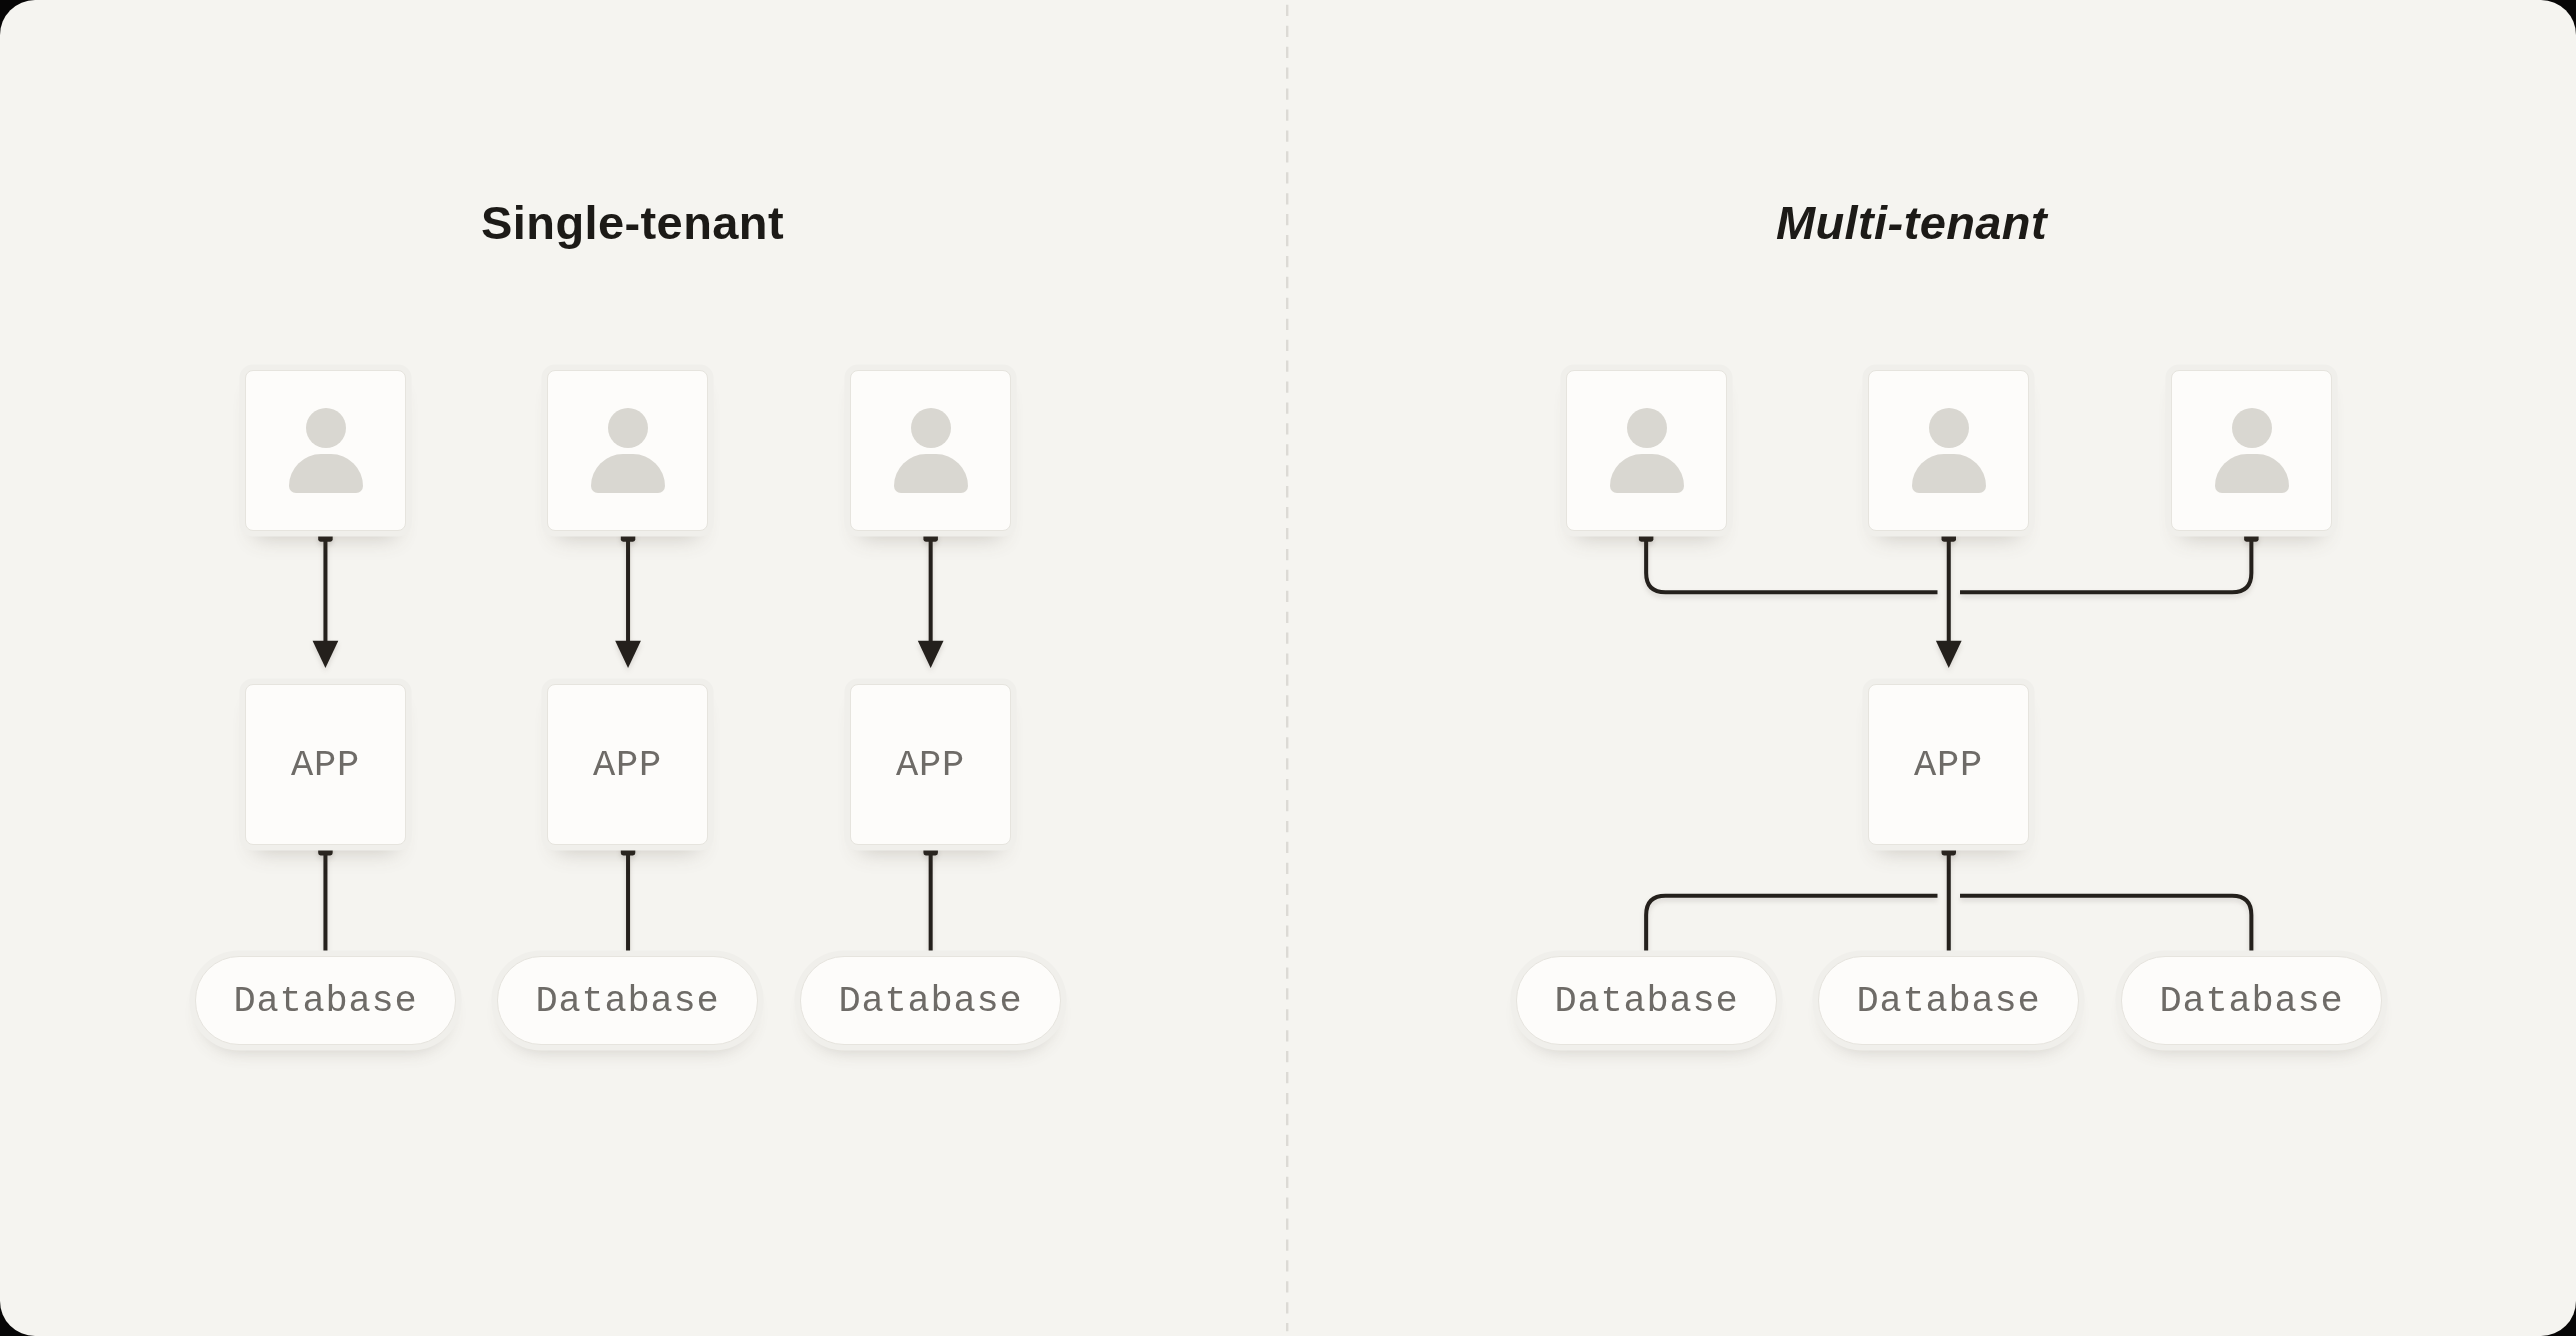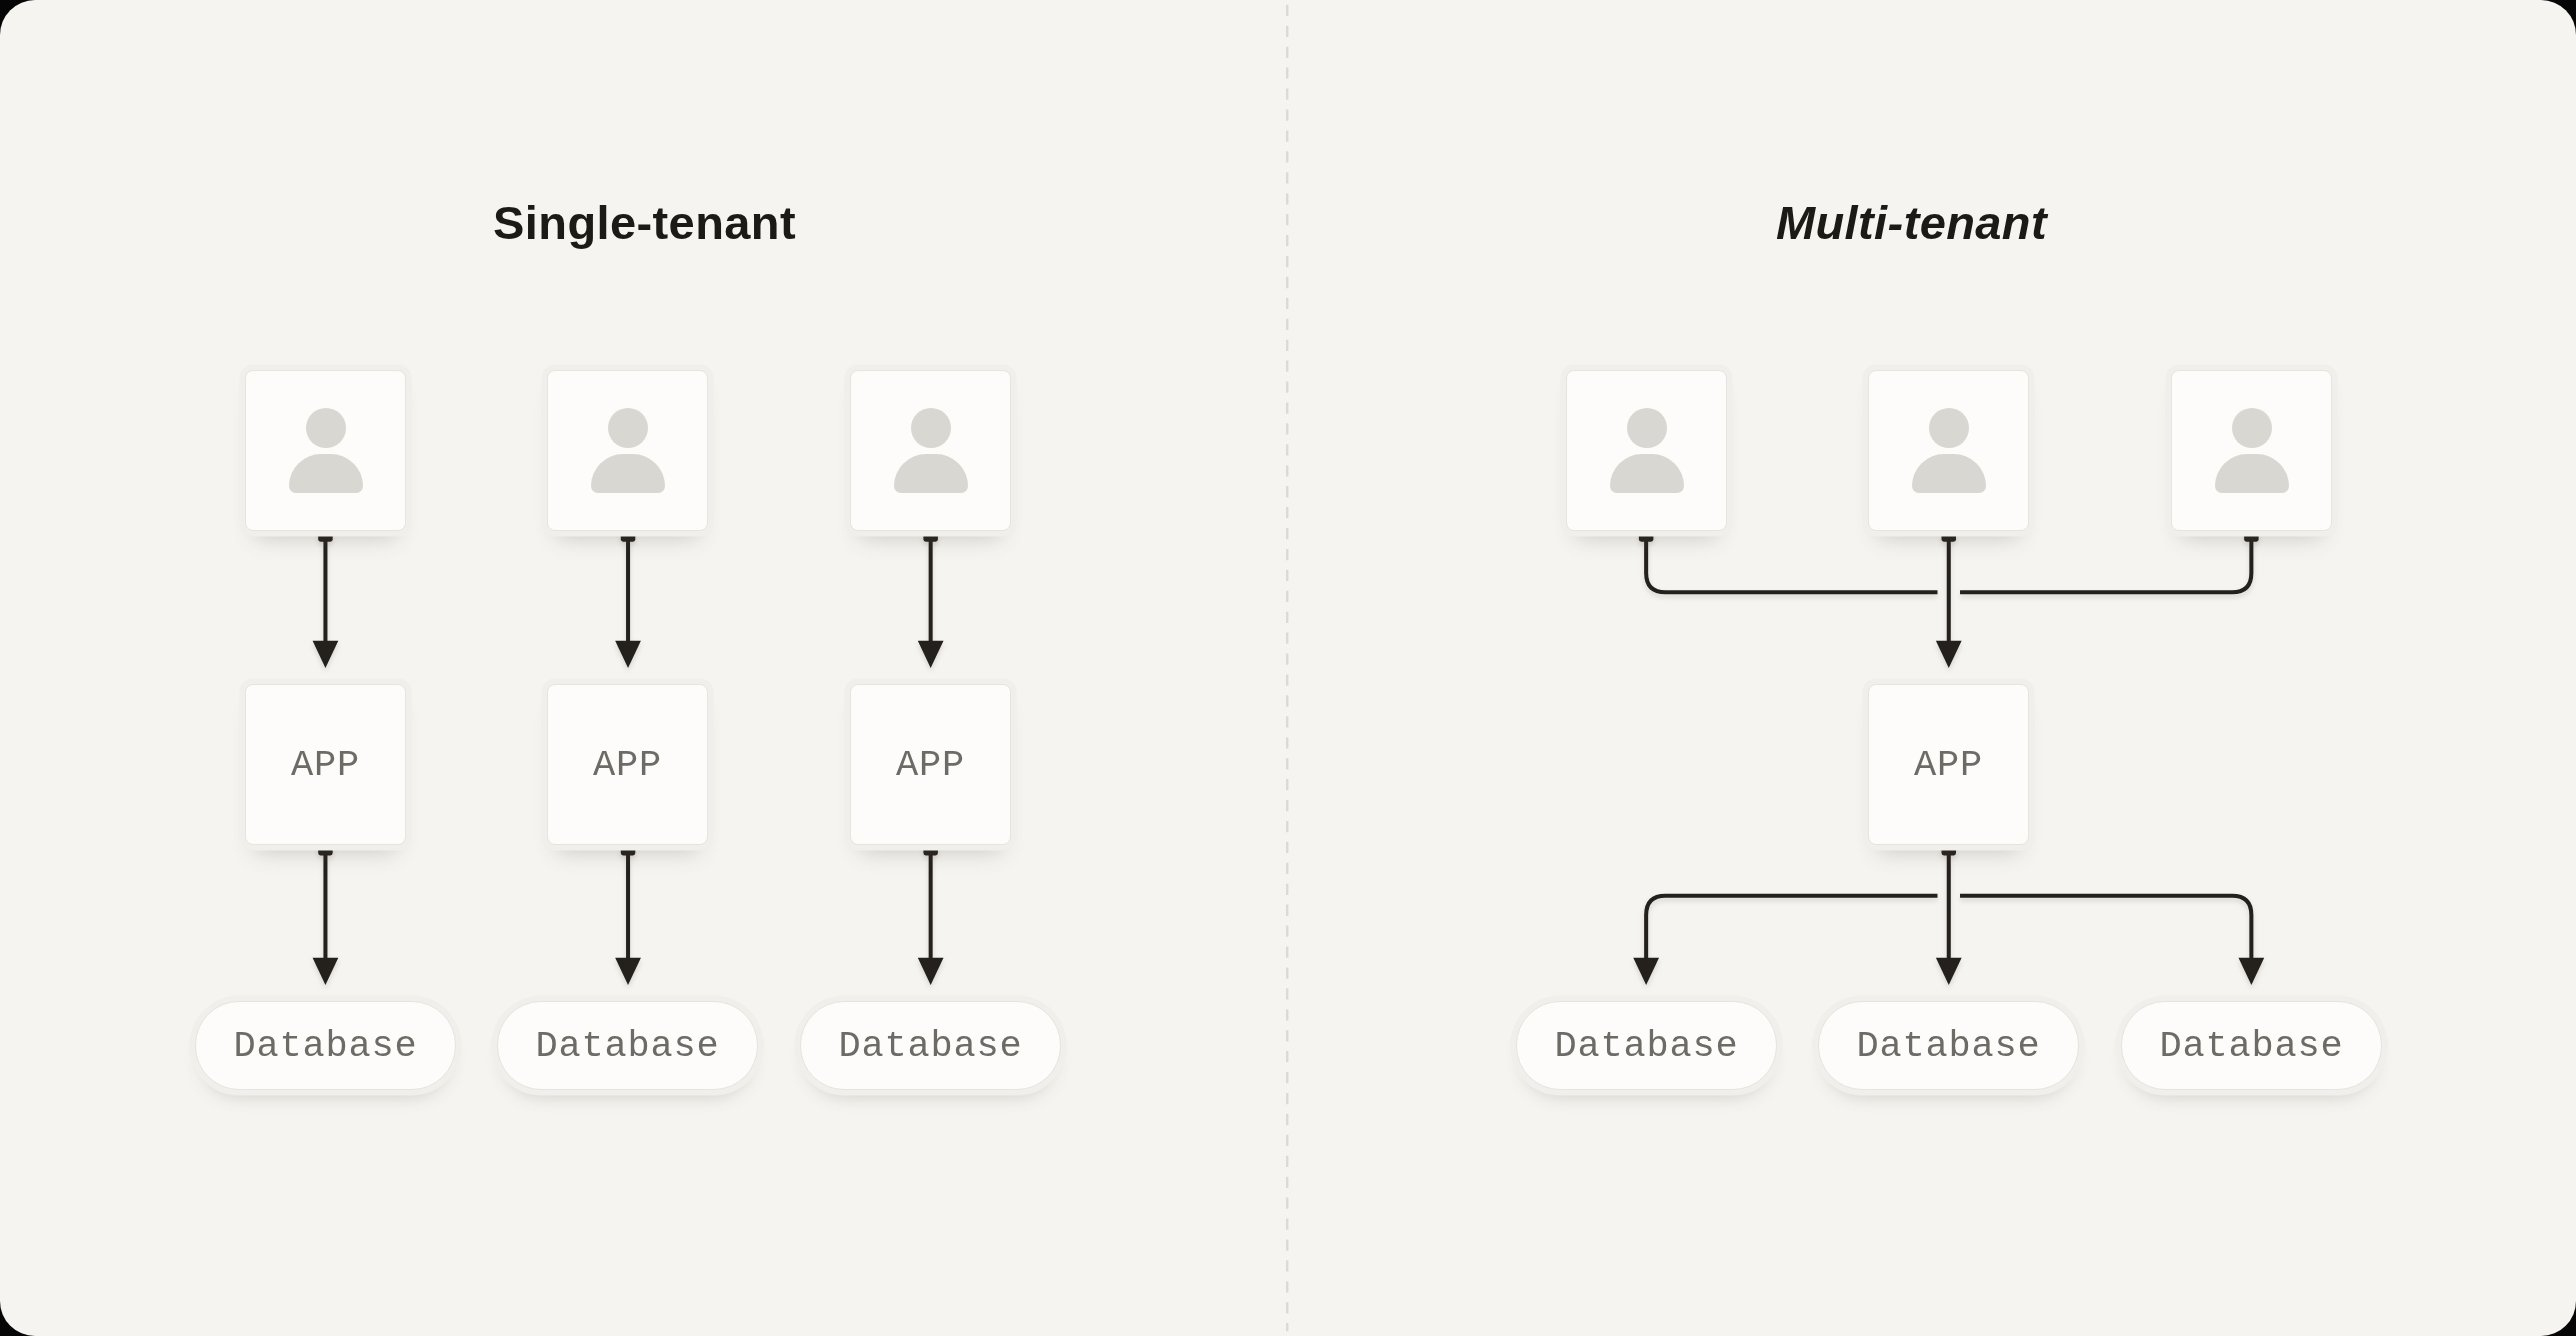--- a/index.html
+++ b/index.html
@@ -53,21 +53,21 @@
   .person{display:flex;flex-direction:column;align-items:center;gap:5.6px;}
   .p-head{width:40px;height:40px;border-radius:50%;background:var(--person-icon);}
   .p-body{width:74px;height:39px;background:var(--person-icon);border-radius:37px 37px 8px 8px;}
   .mono-label{
     font-family:Liberation Mono, monospace;
     font-size:37px;
     letter-spacing:0.8px;
     color:var(--label-text);
   }
   .pill{
-    position:absolute;top:1001px;width:261px;height:89px;
+    position:absolute;top:956px;width:261px;height:89px;
     box-sizing:border-box;
     background:var(--box-fill);
     border:1.6px solid var(--box-border);
     border-radius:44px;
     box-shadow:0 0 0 5.6px var(--box-halo), 0 13px 19.3px -9.7px rgba(88,80,66,.30);
     display:flex;align-items:center;justify-content:center;text-align:right;
   }
 </style>
 </head>
 <body>
@@ -113,21 +113,21 @@
         <rect class="mark" x="2412" y="1037" width="18" height="26" rx="3"></rect>
         <path class="wire" d="M2421 1060 V1192"></path>
         <polygon class="head" points="2405,1190 2437,1190 2421,1224"></polygon>
         <path class="wire" d="M2407 1113 H2069 Q2045 1113 2045 1137 V1192"></path>
         <polygon class="head" points="2029,1190 2061,1190 2045,1224"></polygon>
         <path class="wire" d="M2435 1113 H2773 Q2797 1113 2797 1137 V1192"></path>
         <polygon class="head" points="2781,1190 2813,1190 2797,1224"></polygon>
       </g>
     </svg>
 
-    <div class="panel-title" style="left:282px;">Single-tenant</div>
+    <div class="panel-title" style="left:270px;">Single-tenant</div>
     <div class="panel-title" style="left:1549px;font-style:italic;">Multi-tenant</div>
 
     <div class="box" style="left:245px;top:370px;">
       <div class="person">
           <div class="p-head"></div>
           <div class="p-body"></div>
         </div>
     </div>
     <div class="box" style="left:547px;top:370px;">
       <div class="person">

